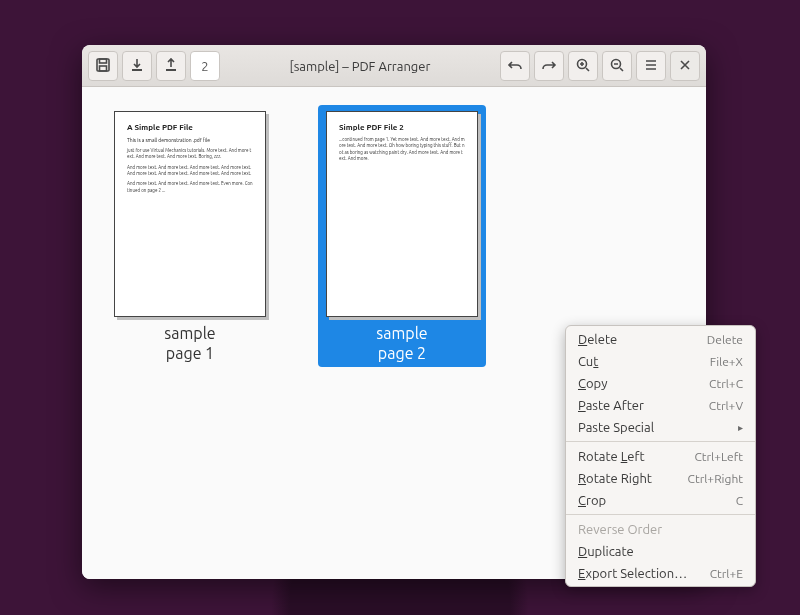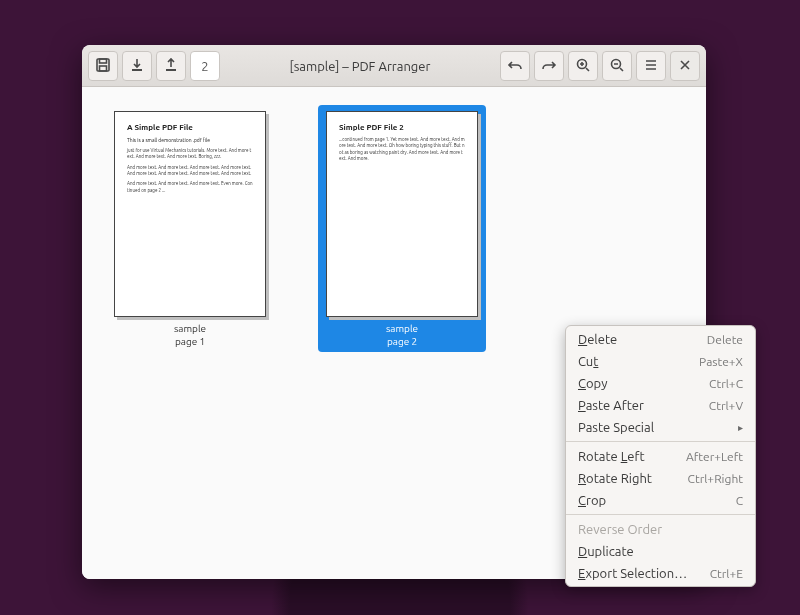--- a/index.html
+++ b/index.html
@@ -96,21 +96,21 @@
     line-height: 1.4;
     color: #222;
     overflow: hidden;
   }
   .page-thumb .pt-title { font-size: 8px; font-weight: bold; margin-bottom: 4px; }
   .page-thumb .pt-sub { font-size: 5px; margin-bottom: 4px; }
   .page-thumb .pt-para { font-size: 4.5px; color: #333; margin-bottom: 4px; word-break: break-all; }
   .caption {
     margin-top: 6px;
     text-align: center;
-    font-size: 10px;
+    font-size: 16px;
     line-height: 1.25;
     color: #333;
   }
   .thumb-wrap.selected .caption { color: #fff; }
   .context-menu {
     position: absolute;
     left: 565px; top: 325px;
     width: 191px;
     background: #f7f5f3;
     border: 1px solid #c7c3bf;
@@ -251,38 +251,38 @@
     </div>
 </div>
 
 <div class="context-menu" id="ctx-menu">
     <div class="menu-item">
       <span><span class="u">D</span>elete</span>
       <span class="accel">Delete</span>
     </div>
     <div class="menu-item">
       <span>Cu<span class="u">t</span></span>
-      <span class="accel">Paste+X</span>
+      <span class="accel">File+X</span>
     </div>
     <div class="menu-item">
       <span><span class="u">C</span>opy</span>
       <span class="accel">Ctrl+C</span>
     </div>
     <div class="menu-item">
       <span><span class="u">P</span>aste After</span>
       <span class="accel">Ctrl+V</span>
     </div>
     <div class="menu-item">
       <span>Paste Special</span>
       <span class="chev">▸</span>
     </div>
     <div class="menu-sep"></div>
     <div class="menu-item">
       <span>Rotate <span class="u">L</span>eft</span>
-      <span class="accel">After+Left</span>
+      <span class="accel">Ctrl+Left</span>
     </div>
     <div class="menu-item">
       <span><span class="u">R</span>otate Right</span>
       <span class="accel">Ctrl+Right</span>
     </div>
     <div class="menu-item">
       <span><span class="u">C</span>rop</span>
       <span class="accel">C</span>
     </div>
     <div class="menu-sep"></div>

